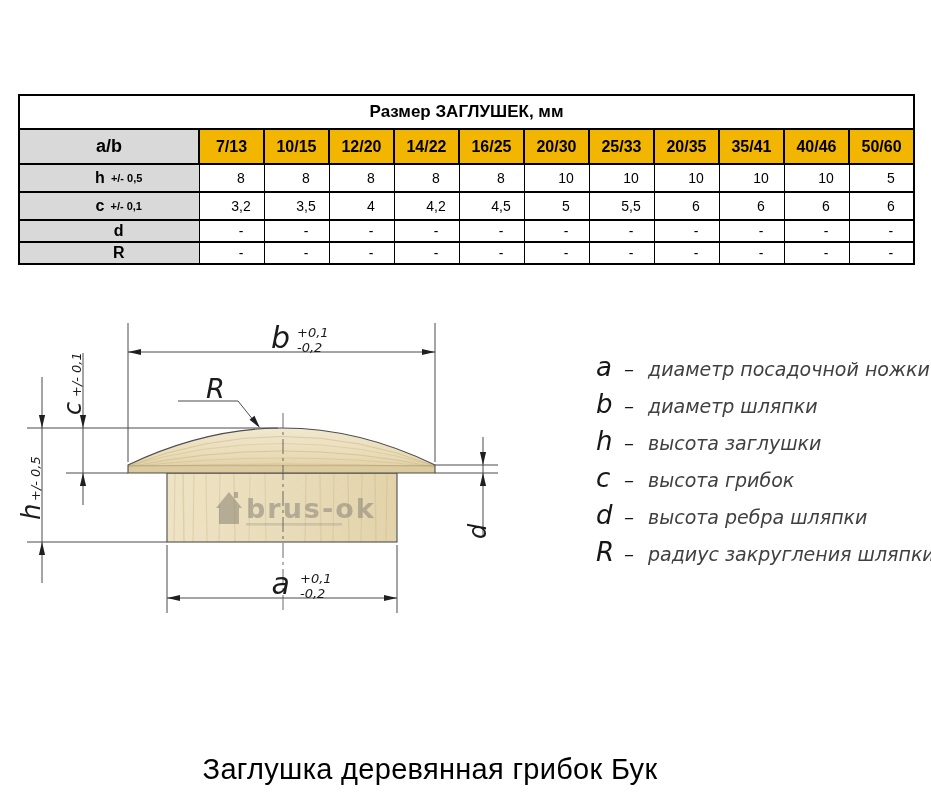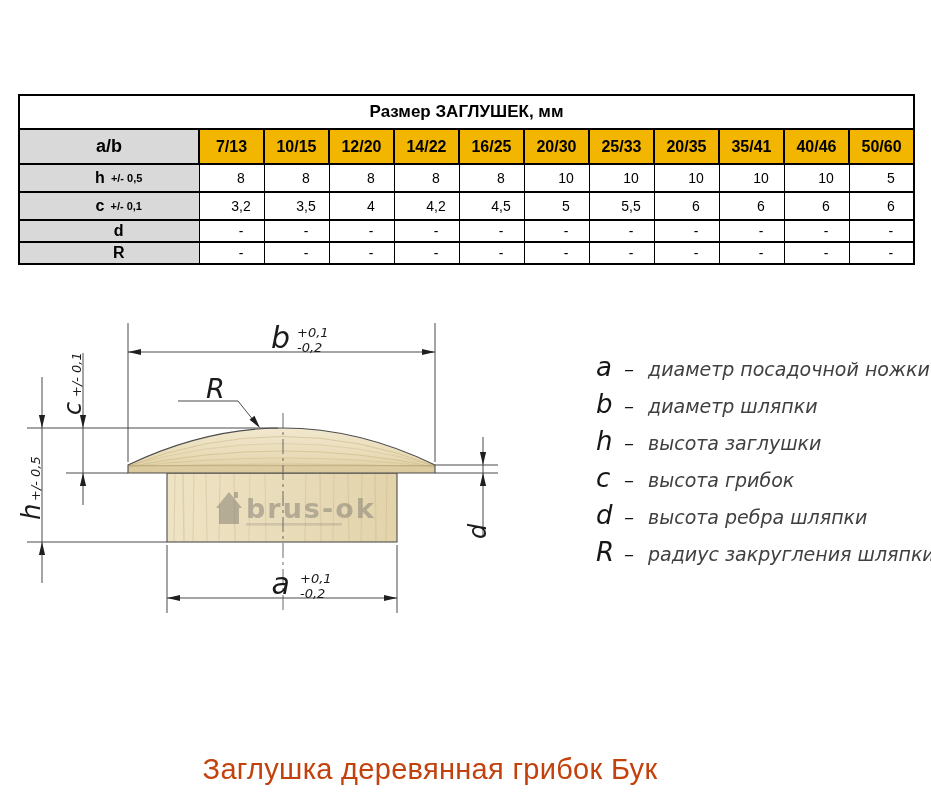--- a/index.html
+++ b/index.html
@@ -36,21 +36,21 @@
 
   
   .legend{position:absolute;left:596px;top:352px;width:330px;}
   .legend-item{display:flex;align-items:baseline;height:37px;}
   .legend-sym{width:28px;font:italic 26px "DejaVu Sans",sans-serif;color:#161616;flex:none;}
   .legend-dash{width:24px;font:italic 20px "DejaVu Sans",sans-serif;color:#161616;flex:none;}
   .legend-txt{font:italic 19px "DejaVu Sans",sans-serif;color:#404040;white-space:nowrap;}
 
   
   .caption{position:absolute;left:0;top:753px;width:860px;text-align:center;
-           font-size:29px;color:#c2410c;letter-spacing:0.3px;}
+           font-size:29px;color:#000000;letter-spacing:0.3px;}
 </style>
 </head>
 <body>
 
 <div class="stage">
 
   <table class="sizes">
     <colgroup>
       <col style="width:180px">
       <col style="width:65px">

